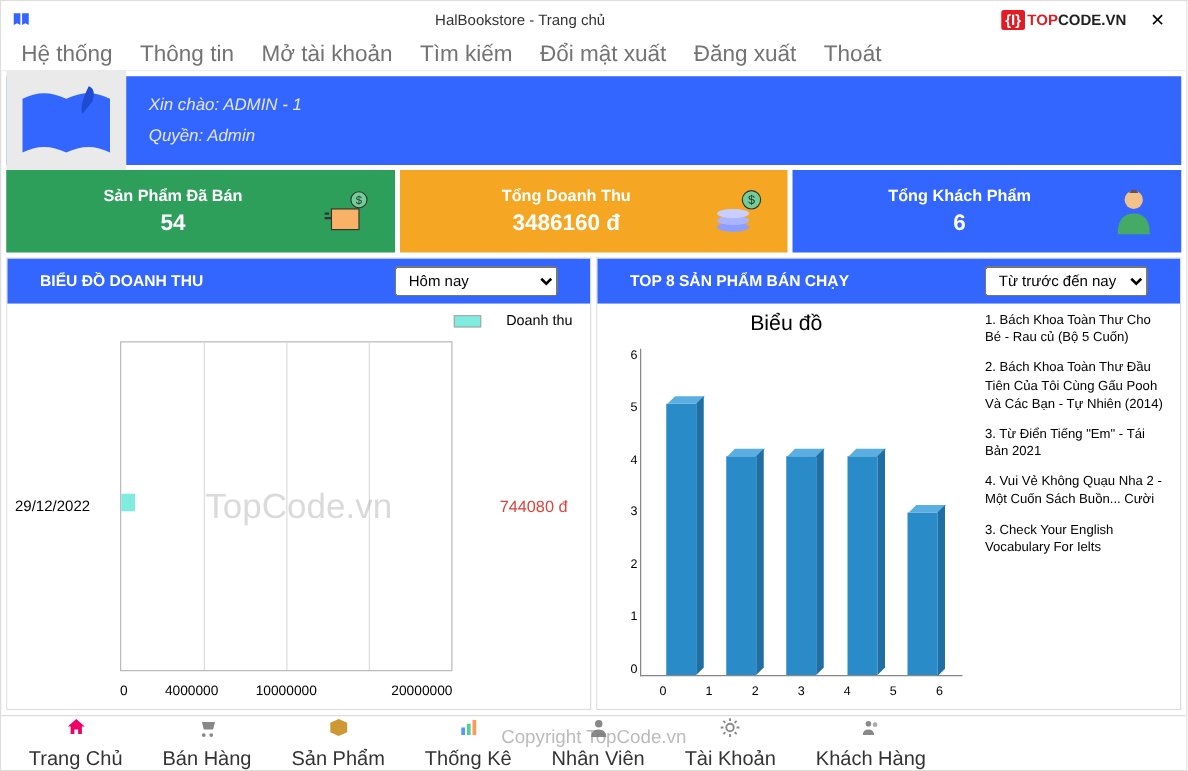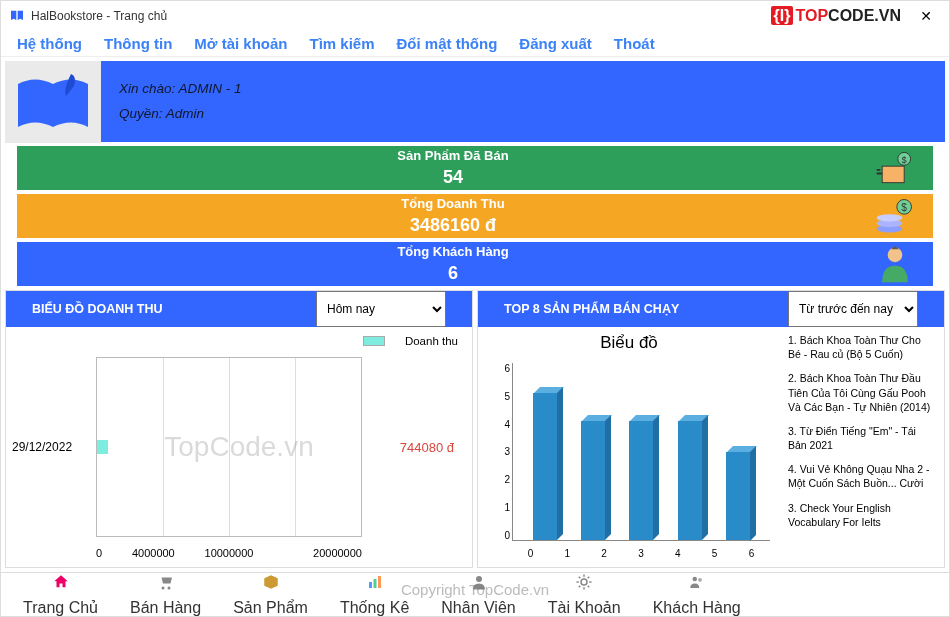--- a/index.html
+++ b/index.html
@@ -2,53 +2,53 @@
 <html><head>
 <meta charset="utf-8">
 <style>
 * { margin: 0; padding: 0; box-sizing: border-box; font-family: "Segoe UI", Arial, sans-serif; }
 body { width: 950px; height: 617px; background: #f0f0f0; overflow: hidden; }
 .window { width: 100%; height: 100%; background: #fff; display: flex; flex-direction: column; border: 1px solid #ddd; }
 
 
 .titlebar { height: 30px; display: flex; align-items: center; padding: 0 8px; background: #fff; position: relative; }
 .titlebar .app-icon { width: 16px; height: 16px; margin-right: 6px; }
-.titlebar .title { font-size: 12px; color: #333; flex: 1; }
-.titlebar .brand { font-weight: bold; font-size: 16px; color: #222; }
+.titlebar .title { font-size: 12px; color: #333; flex: 1; text-align: center; }
+.titlebar .brand { font-weight: bold; font-size: 12px; color: #222; }
 .titlebar .brand .red { color: #e31b23; }
 .titlebar .brand .bracket { background: #e31b23; color: #fff; padding: 1px 3px; border-radius: 2px; margin-right: 2px; }
 .titlebar .close { width: 30px; text-align: center; font-size: 14px; cursor: pointer; margin-left: 10px; }
 
 
 .menubar { height: 26px; display: flex; align-items: center; background: #fff; border-bottom: 1px solid #eee; padding: 0 6px; gap: 2px; }
-.menubar .item { padding: 3px 10px; font-size: 15px; color: #3b82f6; cursor: pointer; font-weight: bold; }
-
-
-.header { height: 81px; background: #3366ff; color: #0f172a; display: flex; align-items: center; margin: 4px; }
+.menubar .item { padding: 3px 10px; font-size: 18px; color: #737373; cursor: pointer; }
+
+
+.header { height: 71px; background: #3366ff; color: #e5e5e5; display: flex; align-items: center; margin: 4px; }
 .header .logo { width: 96px; height: 82px; display: flex; align-items: center; justify-content: center; background: #eaeaea; }
 .header .info { flex: 1; padding-left: 18px; font-size: 13.5px; line-height: 1.8; font-style: italic; }
 .header .dt { padding-right: 18px; font-size: 14px; font-weight: 600; }
 
 
-.cards { display: flex; gap: 4px; margin: 0 16px; flex-direction: column; }
+.cards { display: flex; gap: 4px; margin: 0 4px; }
 .card { flex: 1; height: 66px; color: #fff; display: flex; align-items: center; justify-content: space-between; padding: 0 16px; }
 .card.green { background: #2e9e5b; }
 .card.orange { background: #f5a623; }
 .card.blue { background: #3366ff; }
 .card .txt { text-align: center; flex: 1; }
 .card .txt .lbl { font-size: 13px; font-weight: 600; }
 .card .txt .val { font-size: 18px; font-weight: 600; margin-top: 4px; }
 .card .ico { width: 44px; height: 44px; }
 
 
 .panels { display: flex; gap: 4px; margin: 4px; flex: 1; min-height: 0; }
 .panel { flex: 1; display: flex; flex-direction: column; border: 1px solid #ddd; background: #fff; min-width: 0; }
 .panel-head { height: 36px; background: #3366ff; color: #fff; display: flex; align-items: center; padding: 0 26px; gap: 8px; }
 .panel-head .ptitle { font-size: 12.5px; font-weight: 600; flex: 1; }
-.panel-head select { height: 36px; font-size: 12px; padding: 0 6px; min-width: 130px; }
+.panel-head select { height: 24px; font-size: 12px; padding: 0 6px; min-width: 130px; }
 .panel-body { flex: 1; background: #fff; position: relative; overflow: hidden; }
 
 
 .rev-chart { position: relative; width: 100%; height: 100%; }
 .rev-legend { position: absolute; top: 8px; right: 14px; font-size: 11.5px; display: flex; align-items: center; gap: 20px; }
 .rev-legend .sw { width: 22px; height: 10px; background: #7fece0; border: 1px solid #aaa; }
 .rev-plot { position: absolute; top: 30px; left: 90px; right: 110px; bottom: 30px; border: 1px solid #bbb; }
 .rev-ylabel { position: absolute; left: 6px; top: 50%; transform: translateY(-50%); font-size: 12px; }
 .rev-vallabel { position: absolute; right: 18px; top: 50%; transform: translateY(-50%); font-size: 13px; color: #d9463d; }
 .rev-bar { position: absolute; top: 46%; left: 0; height: 14px; width: 4%; background: #7fece0; }
@@ -94,21 +94,21 @@
       <span class="bracket">{I}</span><span class="red">TOP</span><span>CODE.VN</span>
     </div>
     <div class="close">✕</div>
   </div>
 
   <div class="menubar">
     <div class="item">Hệ thống</div>
     <div class="item">Thông tin</div>
     <div class="item">Mở tài khoản</div>
     <div class="item">Tìm kiếm</div>
-    <div class="item">Đổi mật thống</div>
+    <div class="item">Đổi mật xuất</div>
     <div class="item">Đăng xuất</div>
     <div class="item">Thoát</div>
   </div>
 
   <div class="header">
     <div class="logo">
       <svg width="80" height="60" viewBox="0 0 80 60">
           <path fill="#3366ff" d="M5 12 Q22 3 40 12 L40 55 Q22 46 5 55 Z M40 12 Q58 3 75 12 L75 55 Q58 46 40 55 Z"></path>
           <path fill="#1e4bd1" d="M58 2 q6 2 3 12 l-8 10 q-3 -6 5 -22"></path>
         </svg>
@@ -140,21 +140,21 @@
       <svg class="ico" viewBox="0 0 48 48">
           <ellipse cx="18" cy="38" rx="14" ry="4" fill="#8c9eff"></ellipse>
           <ellipse cx="18" cy="32" rx="14" ry="4" fill="#aab4ff"></ellipse>
           <ellipse cx="18" cy="26" rx="14" ry="4" fill="#c8ceff"></ellipse>
           <circle cx="34" cy="14" r="8" fill="#6fcf97" stroke="#333"></circle>
           <text x="34" y="18" font-size="11" text-anchor="middle" fill="#333">$</text>
         </svg>
     </div>
     <div class="card blue">
       <div class="txt">
-        <div class="lbl">Tổng Khách Hàng</div>
+        <div class="lbl">Tổng Khách Phẩm</div>
         <div class="val">6</div>
       </div>
       <svg class="ico" viewBox="0 0 48 48">
           <circle cx="24" cy="14" r="8" fill="#f2c28b"></circle>
           <path d="M10 44 q0 -18 14 -18 q14 0 14 18 Z" fill="#4a6"></path>
           <path d="M20 8 q4 -6 8 0" fill="#654"></path>
         </svg>
     </div>
   </div>
 

